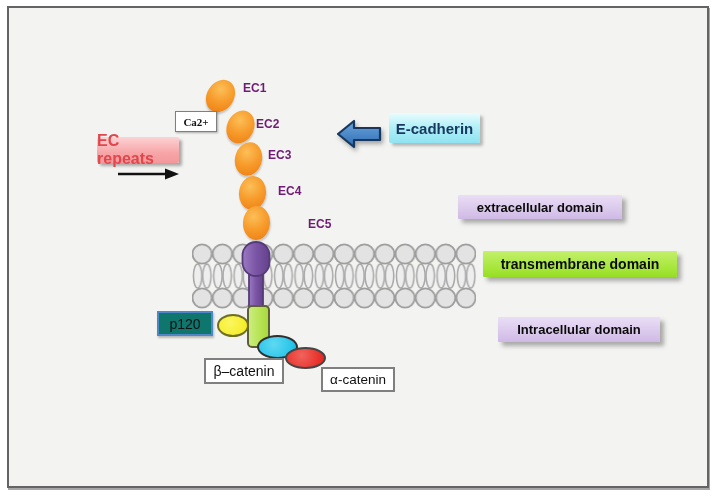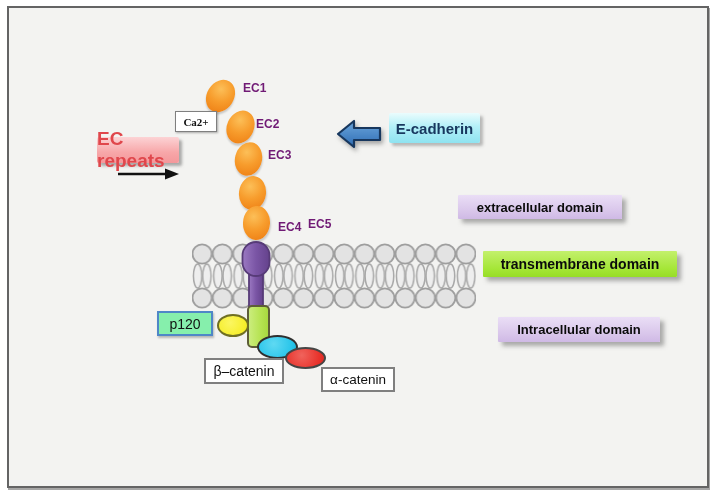--- a/index.html
+++ b/index.html
@@ -23,21 +23,21 @@
   .ca-box{
     left:175px;top:111px;width:42px;height:21px;background:#ffffff;
     border:1.5px solid #7f7f7f;color:#111;
     font-family:"Liberation Serif", serif;font-weight:bold;font-size:11px;
     display:flex;align-items:center;justify-content:center;z-index:6;
     box-shadow:1px 1px 2px rgba(0,0,0,.3);
   }
   .ec-repeats{
     left:97px;top:137px;width:82px;height:26px;
     background:linear-gradient(180deg,#fcd3d5 0%,#f7a6a8 60%,#f4989b 100%);
-    color:#e0474c;font-weight:bold;font-size:19px;border-radius:2px;
+    color:#e0474c;font-weight:bold;font-size:16px;border-radius:2px;
     display:flex;align-items:center;justify-content:center;z-index:6;
     box-shadow:3px 3px 3px rgba(110,110,110,.55);
   }
   .ecad{
     left:389px;top:113px;width:91px;height:30px;
     background:linear-gradient(180deg,#eafcfd 0%,#b3f0f8 45%,#8fe3f0 100%);
     color:#17375e;font-weight:bold;font-size:15px;border-radius:2px;
     display:flex;align-items:center;justify-content:center;z-index:6;
     box-shadow:3px 3px 3px rgba(110,110,110,.45);
   }
@@ -51,21 +51,21 @@
   .transmem{left:483px;top:251px;width:194px;height:26px;font-size:14px;
     background:linear-gradient(180deg,#c3f06c 0%,#a4e636 70%,#97dd27 100%);}
   .intracell{left:498px;top:317px;width:162px;height:25px;
     background:linear-gradient(180deg,#eadef6 0%,#d8c5ea 70%,#cfb9e5 100%);}
   .cterm{
     left:334px;top:312px;width:93px;height:25px;background:rgba(255,255,255,.55);
     border:1.5px solid #f0bcbc;color:#e87878;font-size:14px;font-weight:600;
     display:flex;align-items:center;justify-content:center;z-index:7;
   }
   .p120{
-    left:157px;top:311px;width:56px;height:25px;background:#86efac;
+    left:157px;top:311px;width:56px;height:25px;background:#0f766e;
     border:2px solid #4f87c7;color:#111;font-size:14px;
     display:flex;align-items:center;justify-content:center;z-index:7;
     box-shadow:1px 2px 2px rgba(0,0,0,.25);
   }
   .bcat{
     left:204px;top:358px;width:80px;height:26px;background:#fff;
     border:2px solid #7f7f7f;color:#111;font-size:14px;
     display:flex;align-items:center;justify-content:center;z-index:7;
   }
   .acat{
@@ -112,21 +112,21 @@
 
   <div class="ec-ball" style="left:207px;top:79px;transform:rotate(32deg);"></div>
   <div class="ec-ball" style="left:227px;top:110px;transform:rotate(24deg);"></div>
   <div class="ec-ball" style="left:235px;top:142px;transform:rotate(14deg);"></div>
   <div class="ec-ball" style="left:239px;top:176px;transform:rotate(8deg);"></div>
   <div class="ec-ball" style="left:243px;top:206px;transform:rotate(4deg);"></div>
 
   <span class="ec-lbl" style="left:243px;top:81px;">EC1</span>
   <span class="ec-lbl" style="left:256px;top:117px;">EC2</span>
   <span class="ec-lbl" style="left:268px;top:148px;">EC3</span>
-  <span class="ec-lbl" style="left:278px;top:184px;margin-top:36px;">EC4</span>
+  <span class="ec-lbl" style="left:278px;top:184px;">EC4</span>
   <span class="ec-lbl" style="left:283px;top:217px;padding-left:25px;">EC5</span>
 
   <div class="abs ca-box">Ca2+</div>
 
   <div class="abs ec-repeats">EC repeats</div>
   <svg class="abs" style="left:112px;top:166px;z-index:6;" width="70" height="16" viewBox="0 0 70 16">
     <line x1="6" y1="8" x2="54" y2="8" stroke="#111" stroke-width="2.6"></line>
     <polygon points="53,2.5 67,8 53,13.5" fill="#111"></polygon>
   </svg>
 

